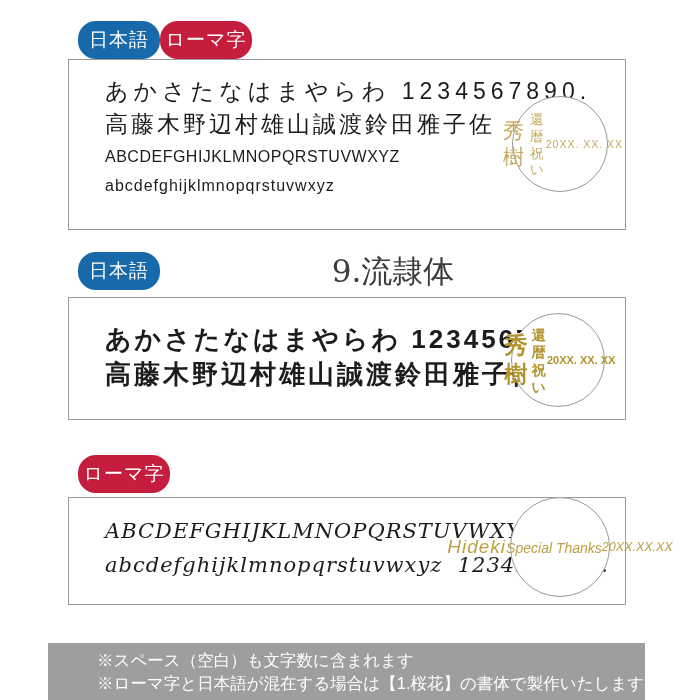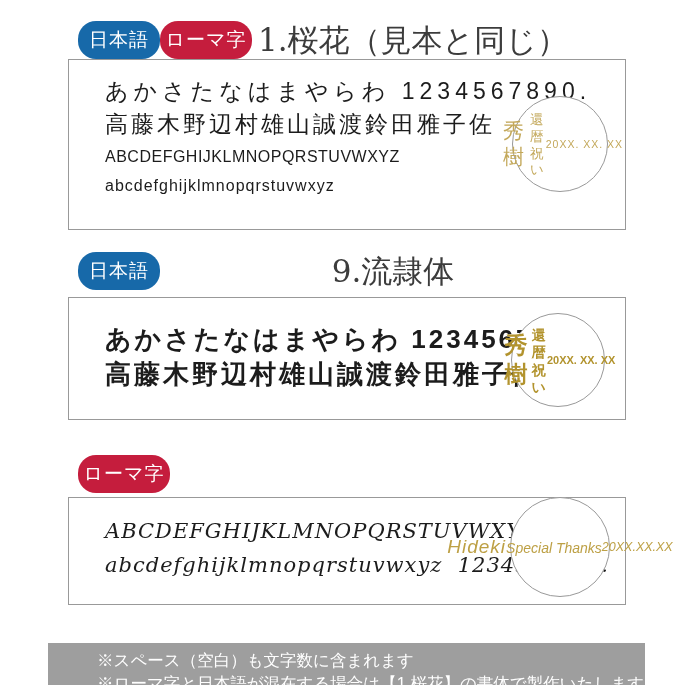--- a/index.html
+++ b/index.html
@@ -62,33 +62,32 @@
 
   #sec3 .stamp {
     left:441px; top:-1px; width:98px; height:98px; color:#bda045;
     font-family:Liberation Sans, sans-serif; font-style:italic;
   }
   #sec3 .stamp-name    { font-size:19px; letter-spacing:1px; }
   #sec3 .stamp-message { font-size:14px; margin-top:3px; white-space:nowrap; }
   #sec3 .stamp-date    { font-size:12.5px; margin-top:1px; }
 
   .notes-panel {
-    position:absolute; left:48px; top:643px; width:597px; height:42px;
+    position:absolute; left:48px; top:643px; width:597px; height:57px;
     background:#9e9e9e; box-sizing:border-box; padding:6px 0 0 49px;
   }
   .note-line { color:#ffffff; font-size:16.5px; line-height:23px; white-space:nowrap; }
 </style>
 </head>
 <body>
 
 <div class="section" id="sec1">
   <div class="sec-header">
     <div class="lang-tag jp">日本語</div>
     <div class="lang-tag roma">ローマ字</div>
-    <div class="sec-heading">1.桜花（見本と同じ）</div>
   </div>
   <div class="sample-box">
     <div class="sample-line s1-l1">あかさたなはまやらわ 1234567890.</div>
     <div class="sample-line s1-l2">高藤木野辺村雄山誠渡鈴田雅子佐</div>
     <div class="sample-line s1-l3">ABCDEFGHIJKLMNOPQRSTUVWXYZ</div>
     <div class="sample-line s1-l4">abcdefghijklmnopqrstuvwxyz</div>
     <div class="stamp">
       <div class="stamp-name">秀樹</div>
       <div class="stamp-message">還暦祝い</div>
       <div class="stamp-date">20XX. XX. XX</div>

